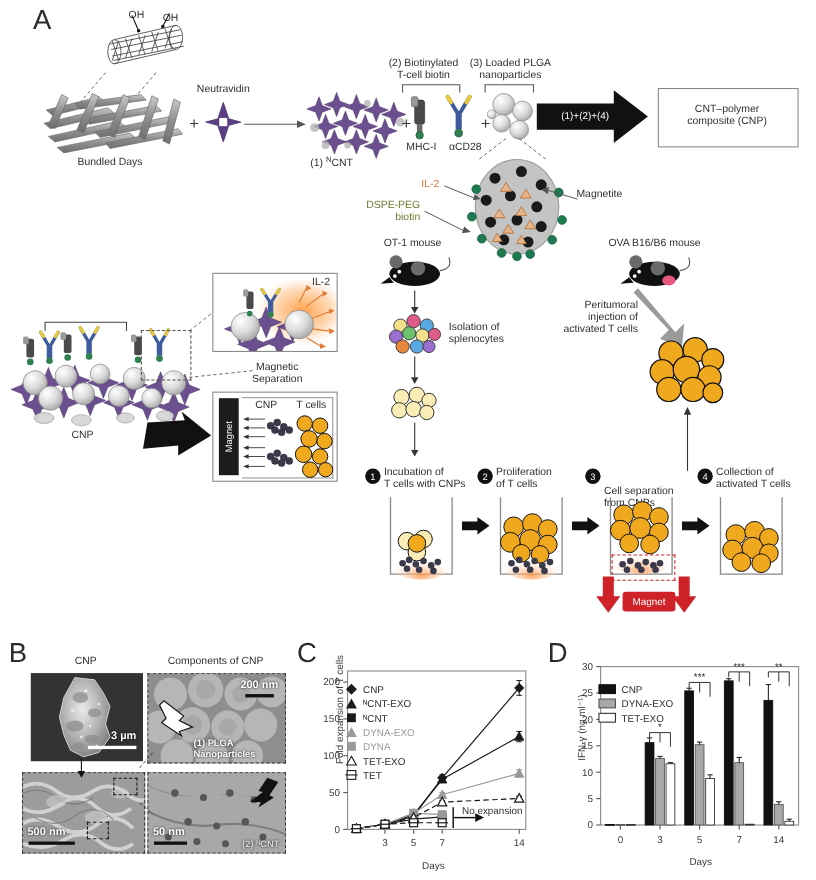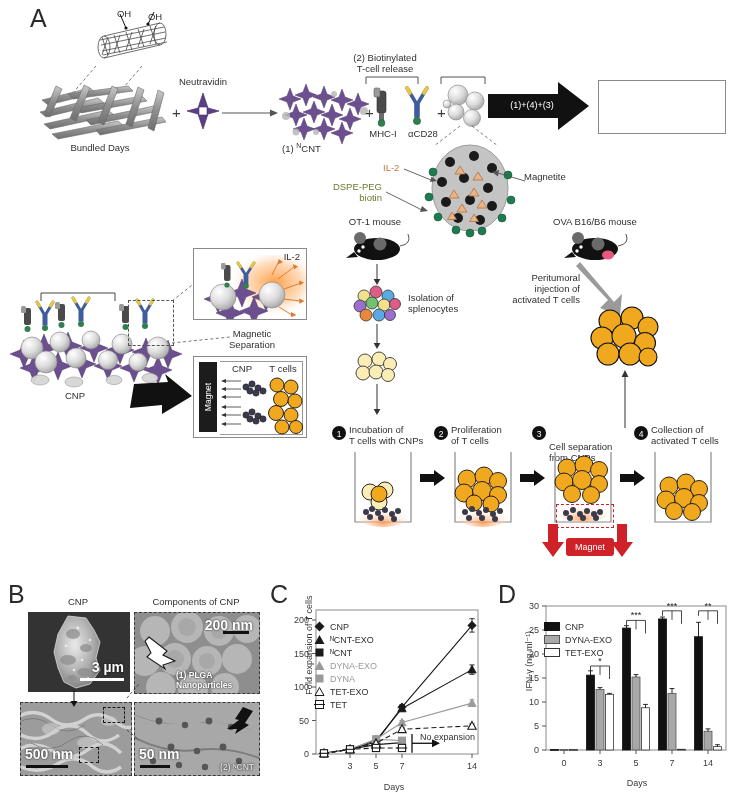--- a/index.html
+++ b/index.html
@@ -11,21 +11,21 @@
   .lbl-l{font-size:9.5px;color:#2f2f2f;line-height:11px;text-align:left;}
   .lbl-r{font-size:9.5px;color:#2f2f2f;line-height:11px;text-align:right;}
   .sup{font-size:7px;vertical-align:super;}
   svg{display:block;overflow:visible;}
   .plus{font-size:15px;color:#3a3a3a;}
   .box-out{border:1px solid #8a8a8a;background:#fff;}
   
   .tile{position:absolute;background:#7a7a7a;}
   .tile.dashed{border:1.6px dashed #3a3a3a;}
   .scalebar{position:absolute;background:#fff;height:3px;}
-  .imgtxt{position:absolute;color:#fff;font-size:14px;font-weight:600;text-shadow:0 0 2px #000;}
+  .imgtxt{position:absolute;color:#fff;font-size:10px;font-weight:600;text-shadow:0 0 2px #000;}
   .legend-txt{font-size:9px;color:#2f2f2f;white-space:nowrap;}
   .legend-row{display:flex;align-items:center;gap:5px;height:13px;}
   .grey{color:#9a9a9a;}
 </style>
 </head>
 <body>
 
 <div class="abs" style="left:0;top:0;width:742px;height:575px;">
 
   <div class="abs panel-letter" style="left:30px;top:4px;">A</div>
@@ -128,21 +128,21 @@
   </svg>
   <div class="abs lbl-l" style="left:282px;top:140px;width:80px;">
     <span>(1)</span>
     <span class="sup">N</span><span>CNT</span>
   </div>
 
   <div class="abs plus" style="left:365px;top:104px;">+</div>
 
   <div class="abs lbl" style="left:330px;top:52px;width:110px;">
     <span>(2) Biotinylated</span><br>
-    <span>T-cell release</span>
+    <span>T-cell biotin</span>
   </div>
   <svg class="abs" style="left:365px;top:76px;" width="54" height="9">
     <path d="M1,8 L1,1 L53,1 L53,8" stroke="#555" stroke-width="1" fill="none"></path>
   </svg>
 
   <svg class="abs" style="left:372px;top:88px;" width="20" height="40">
     <rect x="5" y="3" width="9" height="22" rx="2.5" fill="#4a4a4a" stroke="#2c2c2c" stroke-width="0.6"></rect>
     <rect x="2" y="0" width="6" height="9" rx="1.5" fill="#9a9a9a" stroke="#5a5a5a" stroke-width="0.6"></rect>
     <rect x="7" y="25" width="5" height="8" fill="#6a6a6a"></rect>
     <circle cx="9.5" cy="35" r="3.4" fill="#2f7f4f" stroke="#1c5c38" stroke-width="0.6"></circle>
@@ -152,20 +152,24 @@
   <svg class="abs" style="left:404px;top:86px;" width="26" height="42">
     <path d="M3,2 L12,17 L12,30 L14,30 L14,17 L23,2" stroke="#3f5d9e" stroke-width="3.6" fill="none" stroke-linecap="round"></path>
     <path d="M3,2 L6,7" stroke="#e8c83c" stroke-width="3.6" stroke-linecap="round"></path>
     <path d="M23,2 L20,7" stroke="#e8c83c" stroke-width="3.6" stroke-linecap="round"></path>
     <circle cx="13" cy="35" r="3.6" fill="#2f7f4f" stroke="#1c5c38" stroke-width="0.6"></circle>
   </svg>
   <div class="abs lbl" style="left:398px;top:128px;width:50px;">αCD28</div>
 
   <div class="abs plus" style="left:437px;top:104px;">+</div>
 
+  <div class="abs lbl" style="left:408px;top:52px;width:112px;">
+    <span>(3) Loaded PLGA</span><br>
+    <span>nanoparticles</span>
+  </div>
   <svg class="abs" style="left:440px;top:76px;" width="46" height="9">
     <path d="M1,8 L1,1 L45,1 L45,8" stroke="#555" stroke-width="1" fill="none"></path>
   </svg>
   <svg class="abs" style="left:442px;top:84px;" width="46" height="44">
     <defs>
       <radialGradient id="sph" cx="35%" cy="30%" r="75%">
         <stop offset="0%" stop-color="#ffffff"></stop>
           <stop offset="55%" stop-color="#dcdcdc"></stop>
           <stop offset="100%" stop-color="#a6a6a6"></stop>
       </radialGradient>
@@ -239,23 +243,27 @@
 
   <svg class="abs" style="left:492px;top:170px;" width="34" height="14">
     <path d="M33,11 L6,3" stroke="#555" stroke-width="0.9"></path>
       <path d="M6,6.5 L0,2 L7,0 Z" fill="#555"></path>
   </svg>
   <div class="abs lbl-l" style="left:524px;top:171px;width:60px;">Magnetite</div>
 
   <svg class="abs" style="left:488px;top:82px;" width="102" height="48">
     <path d="M0,12 L70,12 L70,0 L101,24 L70,48 L70,36 L0,36 Z" fill="#111"></path>
   </svg>
-  <div class="abs" style="left:496px;top:100px;width:72px;font-size:9px;color:#fff;text-align:center;">(1)+(4)+(3)</div>
+  <div class="abs" style="left:496px;top:100px;width:72px;font-size:9px;color:#fff;text-align:center;">(1)+(2)+(4)</div>
 
   <div class="abs box-out" style="left:598px;top:80px;width:126px;height:52px;"></div>
+  <div class="abs lbl" style="left:600px;top:94px;width:122px;">
+    <span>CNT–polymer</span><br>
+    <span>composite (CNP)</span>
+  </div>
 
   <svg class="abs" style="left:40px;top:292px;" width="76" height="10">
     <path d="M1,9 L1,1 L75,1 L75,9" stroke="#444" stroke-width="1" fill="none"></path>
   </svg>
 
   <svg class="abs" style="left:18px;top:296px;" width="180" height="96">
 
     <g>
       <g transform="translate(16,4)">
         <path d="M3,2 L10,14 L10,24 L12,24 L12,14 L19,2" stroke="#3f5d9e" stroke-width="3" fill="none" stroke-linecap="round"></path>

